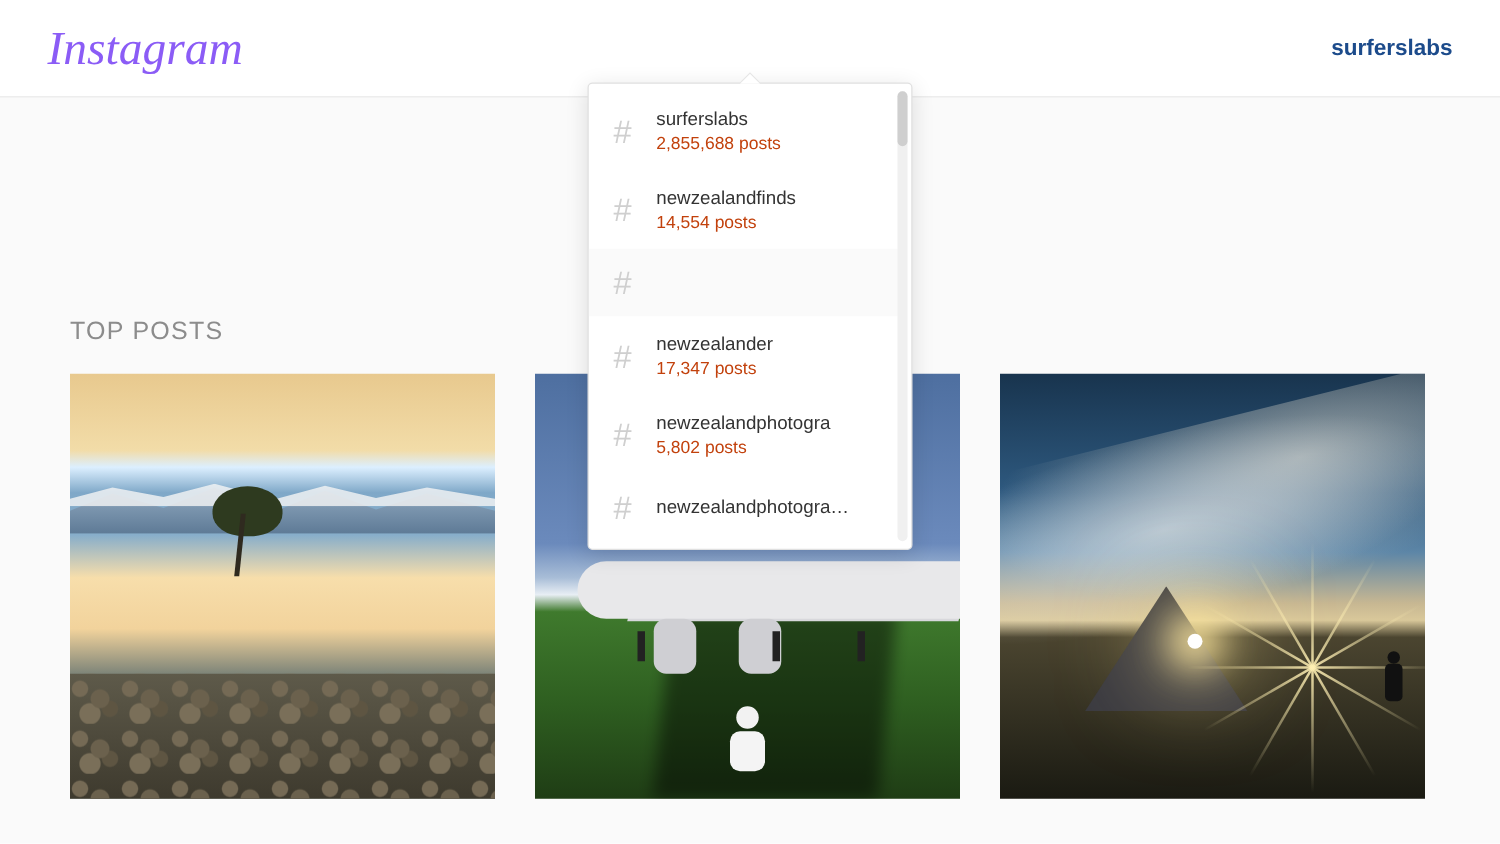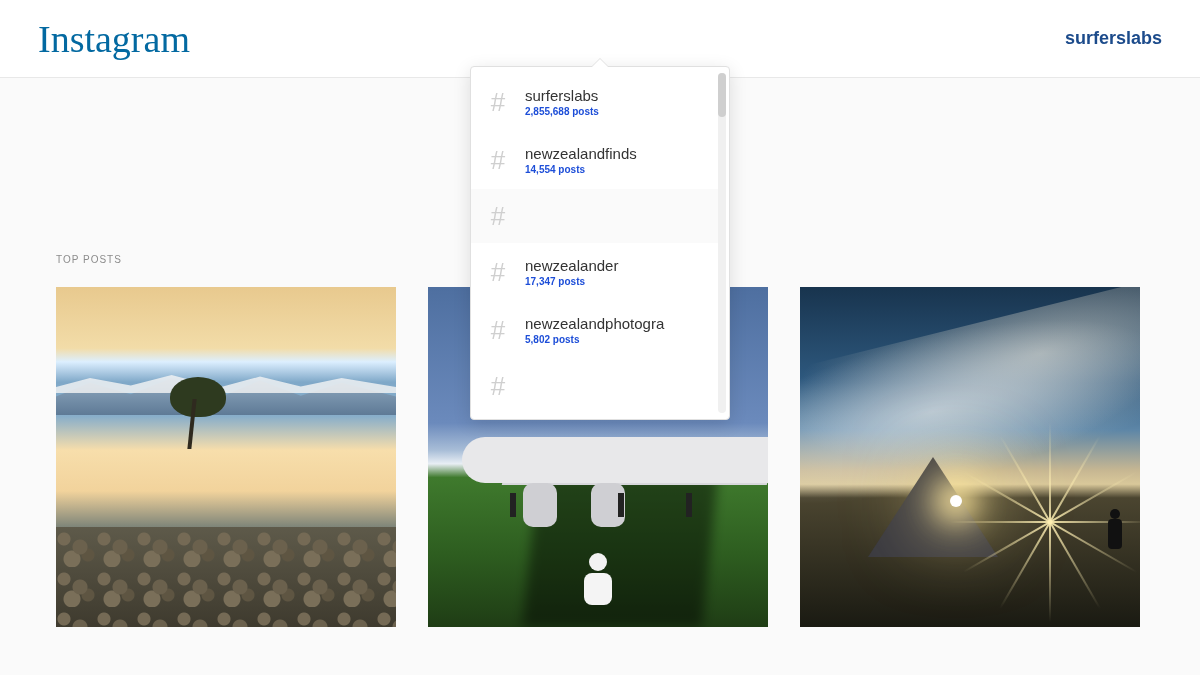--- a/index.html
+++ b/index.html
@@ -11,24 +11,25 @@
     border-bottom: 1px solid #e8e8e8;
     display: flex;
     align-items: center;
     padding: 0 38px 0 38px;
     position: relative;
     z-index: 10;
   }
   .logo {
     font-family: "Brush Script MT", "Segoe Script", cursive;
     font-size: 38px;
-    color: #0369a1;
+    color: #8b5cf6;
     font-weight: 500;
     letter-spacing: 0;
     line-height: 1;
+    font-style: italic;
   }
   .search-wrap {
     position: absolute;
     left: 50%;
     top: 50%;
     transform: translate(-50%, -50%);
     width: 242px;
   }
   .search {
     width: 100%;
@@ -107,24 +108,23 @@
   }
   .dd-text { min-width: 0; flex: 1; }
   .dd-tag {
     font-size: 15px;
     color: #333;
     white-space: nowrap;
     overflow: hidden;
     text-overflow: ellipsis;
   }
   .dd-count {
-    font-size: 10px;
-    color: #1d4ed8;
+    font-size: 14px;
+    color: #c2410c;
     margin-top: 2px;
-    font-weight: bold;
   }
   .dd-scroll-track {
     position: absolute;
     top: 6px; right: 3px;
     width: 8px; bottom: 6px;
     background: #f0f0f0;
     border-radius: 4px;
   }
   .dd-scroll-thumb {
     width: 100%;
@@ -135,21 +135,21 @@
     top: 0;
   }
   
   .content {
     padding: 0 56px;
     background: #fafafa;
     height: calc(675px - 78px);
   }
   .section-title {
     padding-top: 176px;
-    font-size: 10px;
+    font-size: 20px;
     letter-spacing: 1px;
     color: #8c8c8c;
     font-weight: 500;
     margin-bottom: 22px;
   }
   .grid {
     display: flex;
     gap: 32px;
   }
   .post {
@@ -227,20 +227,24 @@
     </div>
     <div class="dd-item">
       <span class="hash">#</span>
       <div class="dd-text">
         <div class="dd-tag">newzealandphotogra</div>
         <div class="dd-count">5,802 posts</div>
       </div>
     </div>
     <div class="dd-item">
       <span class="hash">#</span>
+      <div class="dd-text">
+        <div class="dd-tag">newzealandphotogra…</div>
+        <div class="dd-count"></div>
+      </div>
     </div>
   </div>
   <div class="dd-scroll-track">
     <div class="dd-scroll-thumb"></div>
   </div>
 </div>
 
 <div class="content">
   <div class="section-title">TOP POSTS</div>
   <div class="grid">

